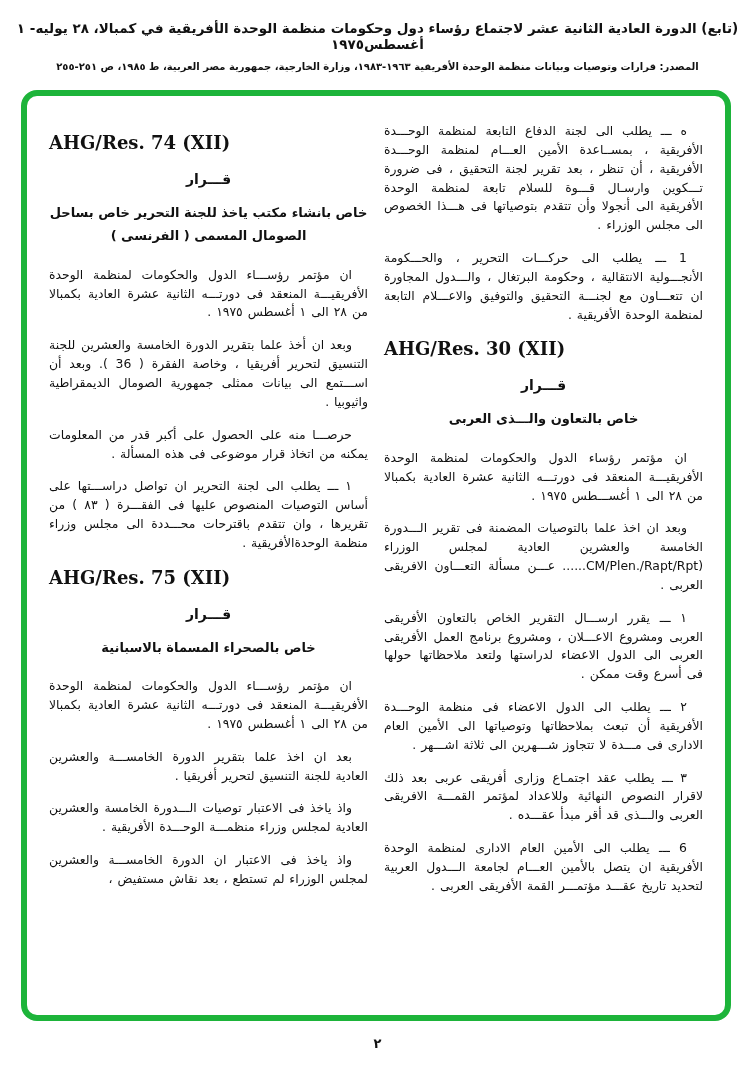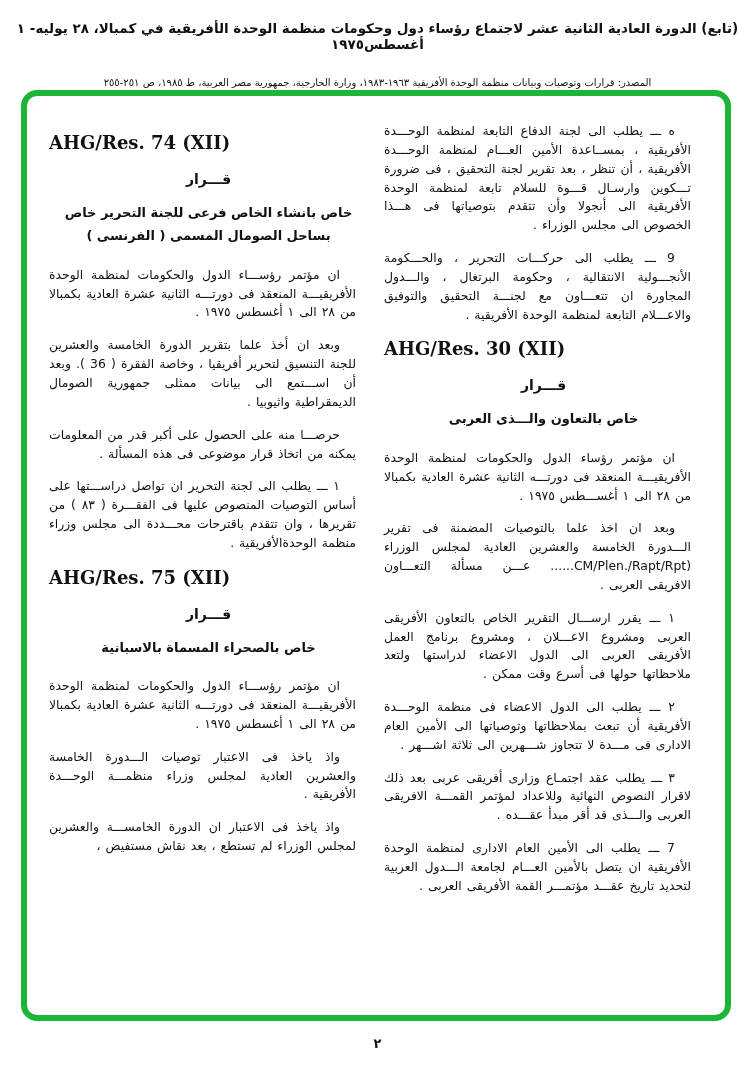--- a/index.html
+++ b/index.html
@@ -22,22 +22,22 @@
     text-align:center;
     padding-top:20px;
   }
   .header-line1{
     font-size:13.5px;
     font-weight:bold;
     letter-spacing:-0.2px;
   }
   .header-line2{
     font-size:10px;
-    font-weight:normal;
-    margin-top:25px;
+    font-weight:bold;
+    margin-top:9px;
   }
 
   
   .frame{
     position:absolute;
     left:21px;top:90px;
     width:710px;height:931px;
     box-sizing:border-box;
     border:6px solid var(--green);
     border-radius:16px;
@@ -54,21 +54,21 @@
   }
   .col{flex:1 1 0;min-width:0;}
 
   
   .block{direction:rtl;}
   .paragraph{
     font-size:12.4px;
     line-height:1.52;
     text-align:justify;
     text-indent:16px;
-    margin:0 12px 14px 0;
+    margin:0 0 14px 0;
     word-spacing:1px;
   }
   .ref{
     direction:ltr;
     text-align:left;
     font-family:"DejaVu Serif",serif;
     font-weight:bold;
     font-size:18px;
     margin:10px 0 18px 0;
   }
@@ -103,43 +103,44 @@
 
   <div class="header">
     <div class="header-line1">(تابع) الدورة العادية الثانية عشر لاجتماع رؤساء دول وحكومات منظمة الوحدة الأفريقية في كمبالا، ٢٨ يوليه- ١ أغسطس١٩٧٥</div>
     <div class="header-line2">المصدر: قرارات وتوصيات وبيانات منظمة الوحدة الأفريقية ١٩٦٣-١٩٨٣، وزارة الخارجية، جمهورية مصر العربية، ط ١٩٨٥، ص ٢٥١-٢٥٥</div>
   </div>
 
   <div class="frame">
     <div class="columns">
       <div class="col">
           <div class="block paragraph">ه ـــ يطلب الى لجنة الدفاع التابعة لمنظمة الوحـــدة الأفريقية ، بمســاعدة الأمين العـــام لمنظمة الوحـــدة الأفريقية ، أن تنظر ، بعد تقرير لجنة التحقيق ، فى ضرورة تـــكوين وارسـال قـــوة للسلام تابعة لمنظمة الوحدة الأفريقية الى أنجولا وأن تتقدم بتوصياتها فى هـــذا الخصوص الى مجلس الوزراء .</div>
-          <div class="block paragraph">9 ـــ يطلب الى حركـــات التحرير ، والحـــكومة الأنجـــولية الانتقالية ، وحكومة البرتغال ، والـــدول المجاورة ان تتعـــاون مع لجنـــة التحقيق والتوفيق والاعـــلام التابعة لمنظمة الوحدة الأفريقية .</div>
+          <div class="block paragraph">1 ـــ يطلب الى حركـــات التحرير ، والحـــكومة الأنجـــولية الانتقالية ، وحكومة البرتغال ، والـــدول المجاورة ان تتعـــاون مع لجنـــة التحقيق والتوفيق والاعـــلام التابعة لمنظمة الوحدة الأفريقية .</div>
           <div class="block ref">AHG/Res. 30 (XII)</div>
           <div class="block heading">قـــرار</div>
           <div class="block subheading">خاص بالتعاون والـــذى العربى</div>
           <div class="block paragraph">ان مؤتمر رؤساء الدول والحكومات لمنظمة الوحدة الأفريقيـــة المنعقد فى دورتـــه الثانية عشرة العادية بكمبالا من ٢٨ الى ١ أغســـطس ١٩٧٥ .</div>
           <div class="block paragraph">وبعد ان اخذ علما بالتوصيات المضمنة فى تقرير الـــدورة الخامسة والعشرين العادية لمجلس الوزراء (CM/Plen./Rapt/Rpt...... عـــن مسألة التعـــاون الافريقى العربى .</div>
           <div class="block paragraph">١ ـــ يقرر ارســـال التقرير الخاص بالتعاون الأفريقى العربى ومشروع الاعـــلان ، ومشروع برنامج العمل الأفريقى العربى الى الدول الاعضاء لدراستها ولتعد ملاحظاتها حولها فى أسرع وقت ممكن .</div>
           <div class="block paragraph">٢ ـــ يطلب الى الدول الاعضاء فى منظمة الوحـــدة الأفريقية أن تبعث بملاحظاتها وتوصياتها الى الأمين العام الادارى فى مـــدة لا تتجاوز شـــهرين الى ثلاثة اشـــهر .</div>
           <div class="block paragraph">٣ ـــ يطلب عقد اجتمـاع وزارى أفريقى عربى بعد ذلك لاقرار النصوص النهائية وللاعداد لمؤتمر القمـــة الافريقى العربى والـــذى قد أقر مبدأ عقـــده .</div>
-          <div class="block paragraph">7 ـــ يطلب الى الأمين العام الادارى لمنظمة الوحدة الأفريقية ان يتصل بالأمين العـــام لجامعة الـــدول العربية لتحديد تاريخ عقـــد مؤتمـــر القمة الأفريقى العربى .</div>
+          <div class="block paragraph">6 ـــ يطلب الى الأمين العام الادارى لمنظمة الوحدة الأفريقية ان يتصل بالأمين العـــام لجامعة الـــدول العربية لتحديد تاريخ عقـــد مؤتمـــر القمة الأفريقى العربى .</div>
         </div>
       <div class="col">
           <div class="block ref">AHG/Res. 74 (XII)</div>
           <div class="block heading">قـــرار</div>
-          <div class="block subheading">خاص بانشاء الخاص فرعى للجنة التحرير خاص بساحل الصومال المسمى ( الفرنسى )</div>
+          <div class="block subheading">خاص بانشاء مكتب ياخذ للجنة التحرير خاص بساحل الصومال المسمى ( الفرنسى )</div>
           <div class="block paragraph">ان مؤتمر رؤســـاء الدول والحكومات لمنظمة الوحدة الأفريقيـــة المنعقد فى دورتـــه الثانية عشرة العادية بكمبالا من ٢٨ الى ١ أغسطس ١٩٧٥ .</div>
           <div class="block paragraph">وبعد ان أخذ علما بتقرير الدورة الخامسة والعشرين للجنة التنسيق لتحرير أفريقيا ، وخاصة الفقرة ( 36 ). وبعد أن اســـتمع الى بيانات ممثلى جمهورية الصومال الديمقراطية واثيوبيا .</div>
           <div class="block paragraph">حرصـــا منه على الحصول على أكبر قدر من المعلومات يمكنه من اتخاذ قرار موضوعى فى هذه المسألة .</div>
           <div class="block paragraph">١ ـــ يطلب الى لجنة التحرير ان تواصل دراســـتها على أساس التوصيات المنصوص عليها فى الفقـــرة ( ٨٣ ) من تقريرها ، وان تتقدم باقترحات محـــددة الى مجلس وزراء منظمة الوحدةالأفريقية .</div>
           <div class="block ref">AHG/Res. 75 (XII)</div>
           <div class="block heading">قـــرار</div>
           <div class="block subheading">خاص بالصحراء المسماة بالاسبانية</div>
           <div class="block paragraph">ان مؤتمر رؤســـاء الدول والحكومات لمنظمة الوحدة الأفريقيـــة المنعقد فى دورتـــه الثانية عشرة العادية بكمبالا من ٢٨ الى ١ أغسطس ١٩٧٥ .</div>
+          <div class="block paragraph">بعد ان اخذ علما بتقرير الدورة الخامســـة والعشرين العادية للجنة التنسيق لتحرير أفريقيا .</div>
           <div class="block paragraph">واذ ياخذ فى الاعتبار توصيات الـــدورة الخامسة والعشرين العادية لمجلس وزراء منظمـــة الوحـــدة الأفريقية .</div>
           <div class="block paragraph">واذ ياخذ فى الاعتبار ان الدورة الخامســـة والعشرين لمجلس الوزراء لم تستطع ، بعد نقاش مستفيض ،</div>
         </div>
     </div>
   </div>
 
   <div class="page-number">٢</div>
 
 </div>
 

